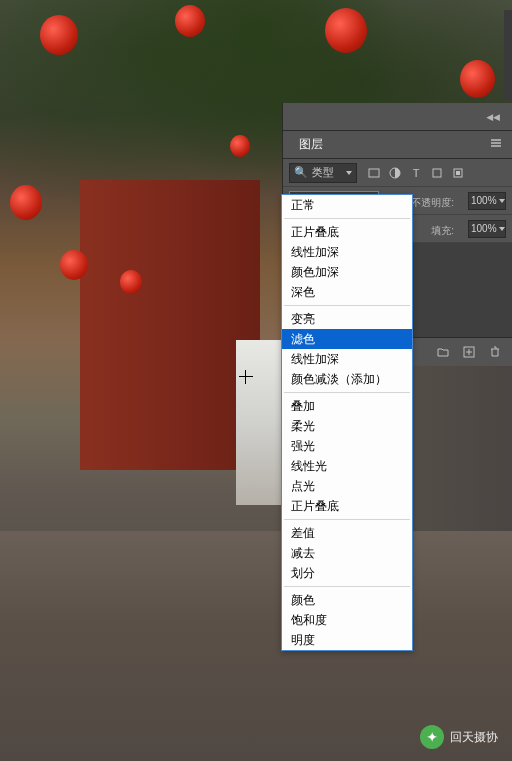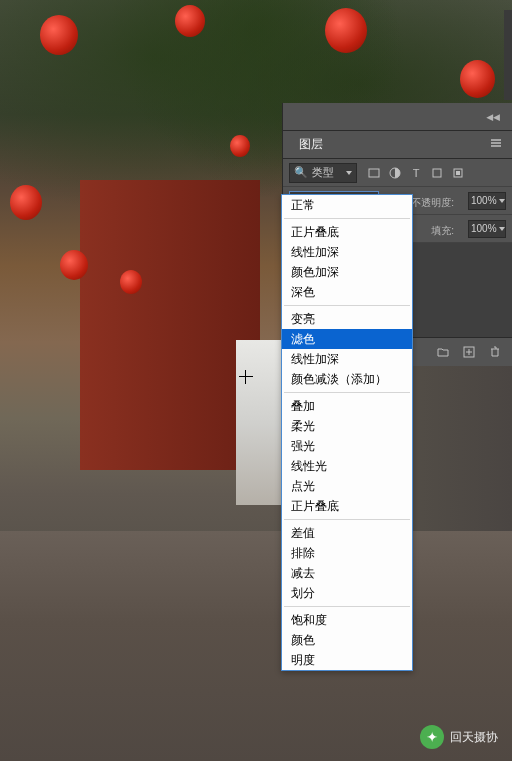--- a/index.html
+++ b/index.html
@@ -429,26 +429,25 @@
     <div class="dd-item">颜色减淡（添加）</div>
     <div class="dd-sep"></div>
     <div class="dd-item">叠加</div>
     <div class="dd-item">柔光</div>
     <div class="dd-item">强光</div>
     <div class="dd-item">线性光</div>
     <div class="dd-item">点光</div>
     <div class="dd-item">正片叠底</div>
     <div class="dd-sep"></div>
     <div class="dd-item">差值</div>
-    <div class="dd-item">排除</div>
     <div class="dd-item">减去</div>
     <div class="dd-item">划分</div>
     <div class="dd-sep"></div>
+    <div class="dd-item">颜色</div>
     <div class="dd-item">饱和度</div>
-    <div class="dd-item">颜色</div>
     <div class="dd-item">明度</div>
   </div>
 
 <div class="red-highlight" style="top:366px;left:282px;width:129px;height:19px;"></div>
 
 <div class="watermark">
   <div class="wm-icon">✦</div>
   <span>回天摄协</span>
 </div>
 

